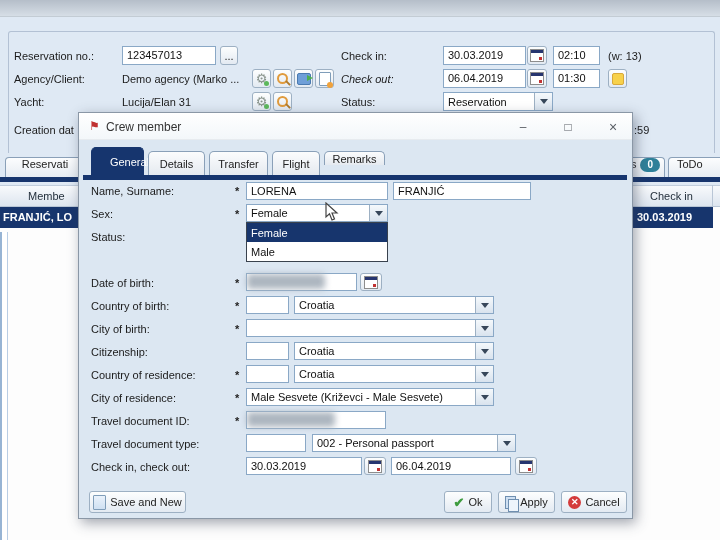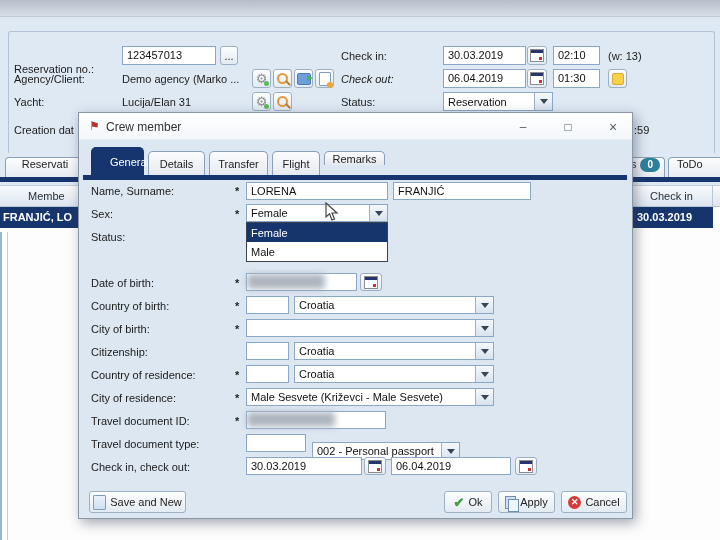--- a/index.html
+++ b/index.html
@@ -82,21 +82,21 @@
 </style>
 </head>
 <body>
 
 <div class="screen">
 
   <div class="topbar"></div>
 
   <div class="groupbox"></div>
 
-  <div class="t" style="left:14px;top:63px;">Reservation no.:</div>
+  <div class="t" style="left:14px;top:50px;">Reservation no.:</div>
   <div class="inp" style="left:122px;top:46px;width:94px;height:19px;">123457013</div>
   <div class="btn" style="left:220px;top:46px;width:18px;height:19px;">...</div>
   <div class="t" style="left:341px;top:50px;">Check in:</div>
   <div class="inp" style="left:443px;top:46px;width:83px;height:19px;">30.03.2019</div>
   <div class="btn" style="left:527px;top:46px;width:20px;height:19px;">
       <span class="cal"></span>
     </div>
   <div class="inp" style="left:553px;top:46px;width:47px;height:19px;">02:10</div>
   <div class="t" style="left:608px;top:50px;">(w: 13)</div>
 
@@ -260,21 +260,21 @@
         </span>
     </div>
 
     <div class="t" style="left:12px;top:302px;">Travel document ID:</div>
     <span class="req" style="left:156px;top:302px;">*</span>
     <div class="inp" style="left:167px;top:298px;width:140px;height:18px;"></div>
     <div class="blurblob" style="left:168px;top:299px;width:88px;height:15px;"></div>
 
     <div class="t" style="left:12px;top:325px;">Travel document type:</div>
     <div class="inp" style="left:167px;top:321px;width:60px;height:18px;"></div>
-    <div class="inp combo" style="left:233px;top:321px;width:148px;height:18px;margin-top:8px;">
+    <div class="inp combo" style="left:233px;top:321px;width:204px;height:18px;">
       <span>002 - Personal passport</span>
       <span class="cbtn">
           <i class="arrow-down"></i>
         </span>
     </div>
 
     <div class="t" style="left:12px;top:348px;">Check in, check out:</div>
     <div class="inp" style="left:167px;top:344px;width:116px;height:18px;">30.03.2019</div>
     <div class="btn" style="left:285px;top:344px;width:22px;height:18px;">
         <span class="cal"></span>

